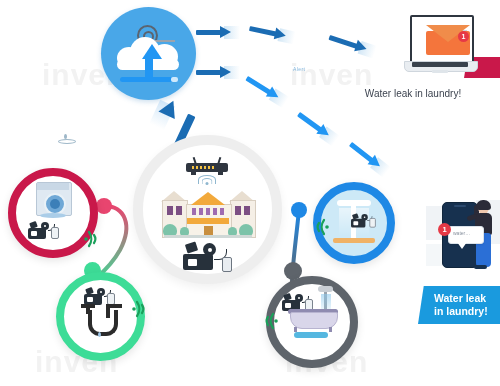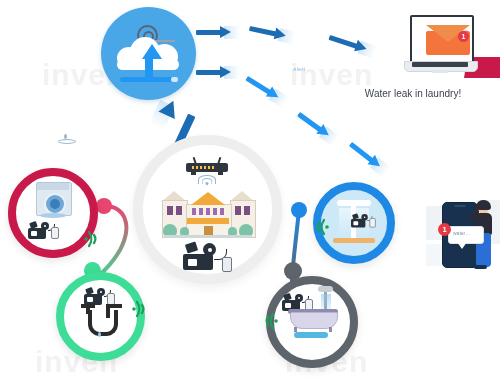--- a/index.html
+++ b/index.html
@@ -524,14 +524,20 @@
       <div class="arm"></div>
       <div class="legs"></div>
       <div class="shoe"></div>
     </div>
     <div class="bubble">
       <div class="txt">water…</div>
     </div>
     <div class="notif-badge">1</div>
   </div>
 
+  <div class="banner">
+    <span>
+      <b>Water leak</b><br>
+      <b>in laundry!</b>
+    </span>
+  </div>
 
 </div>
 
 </body></html>

